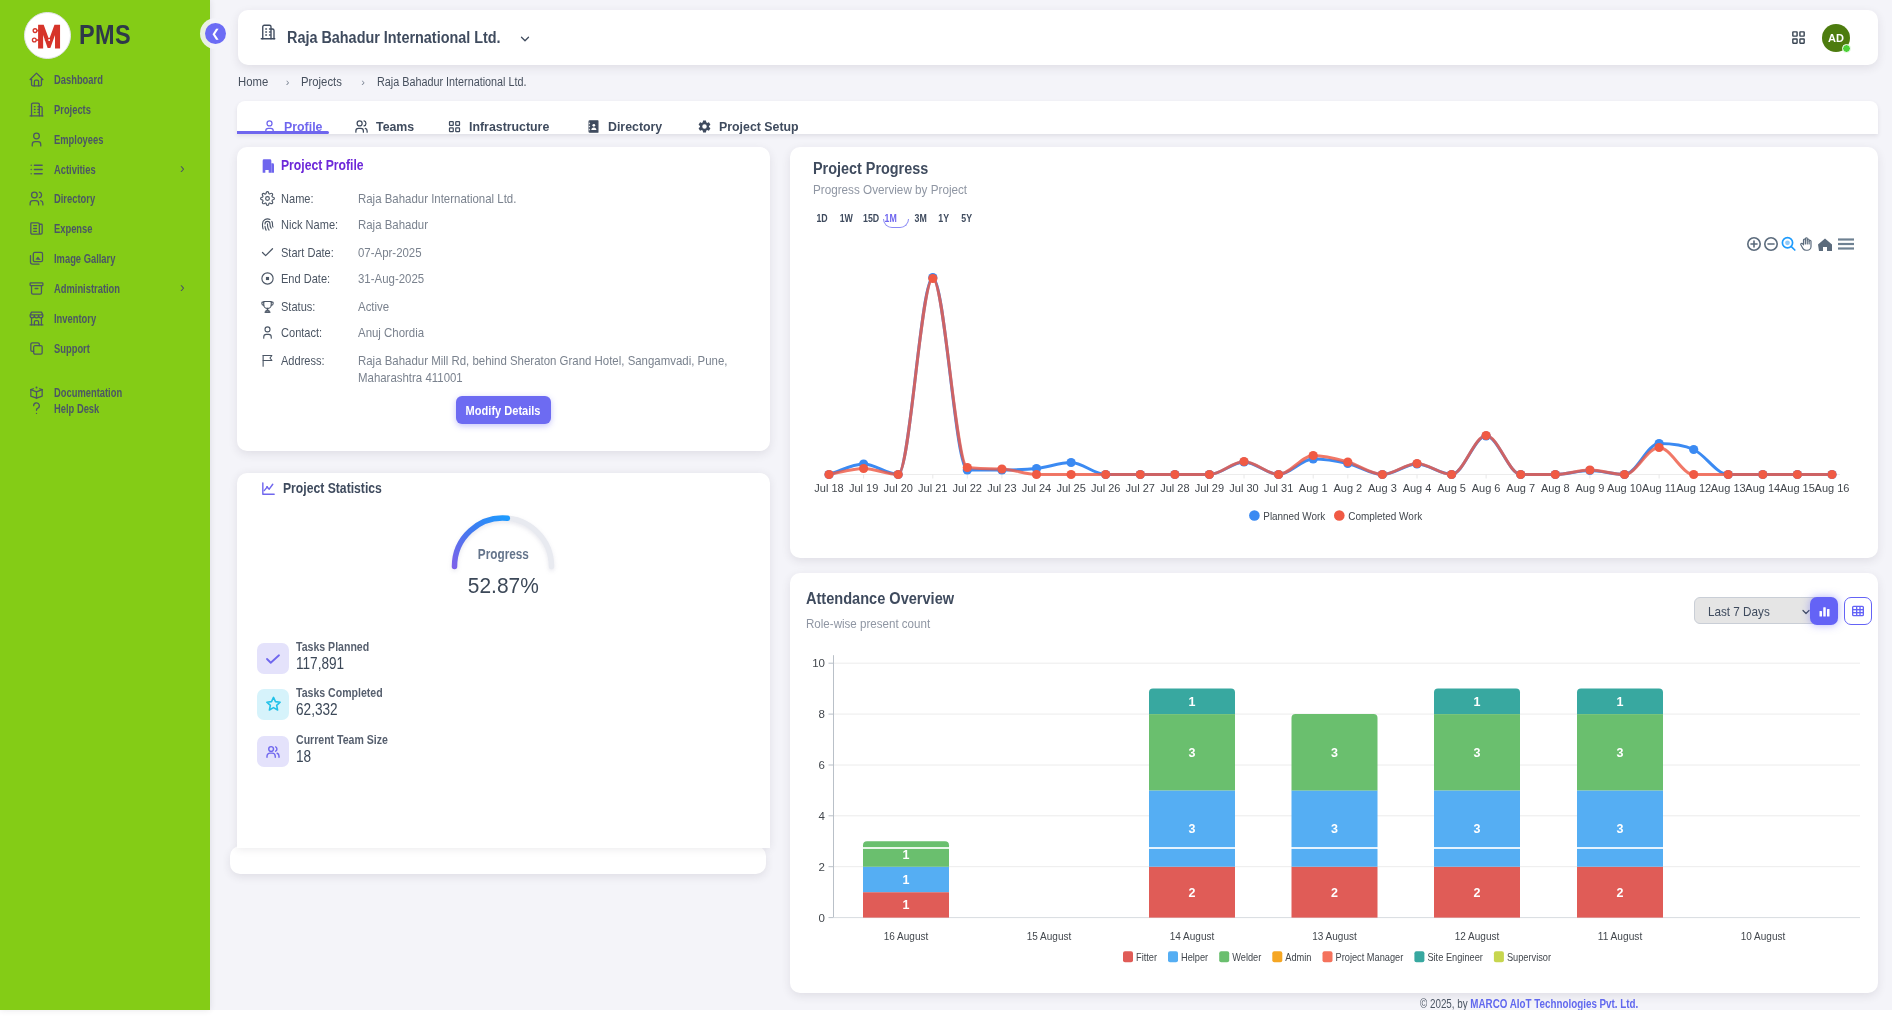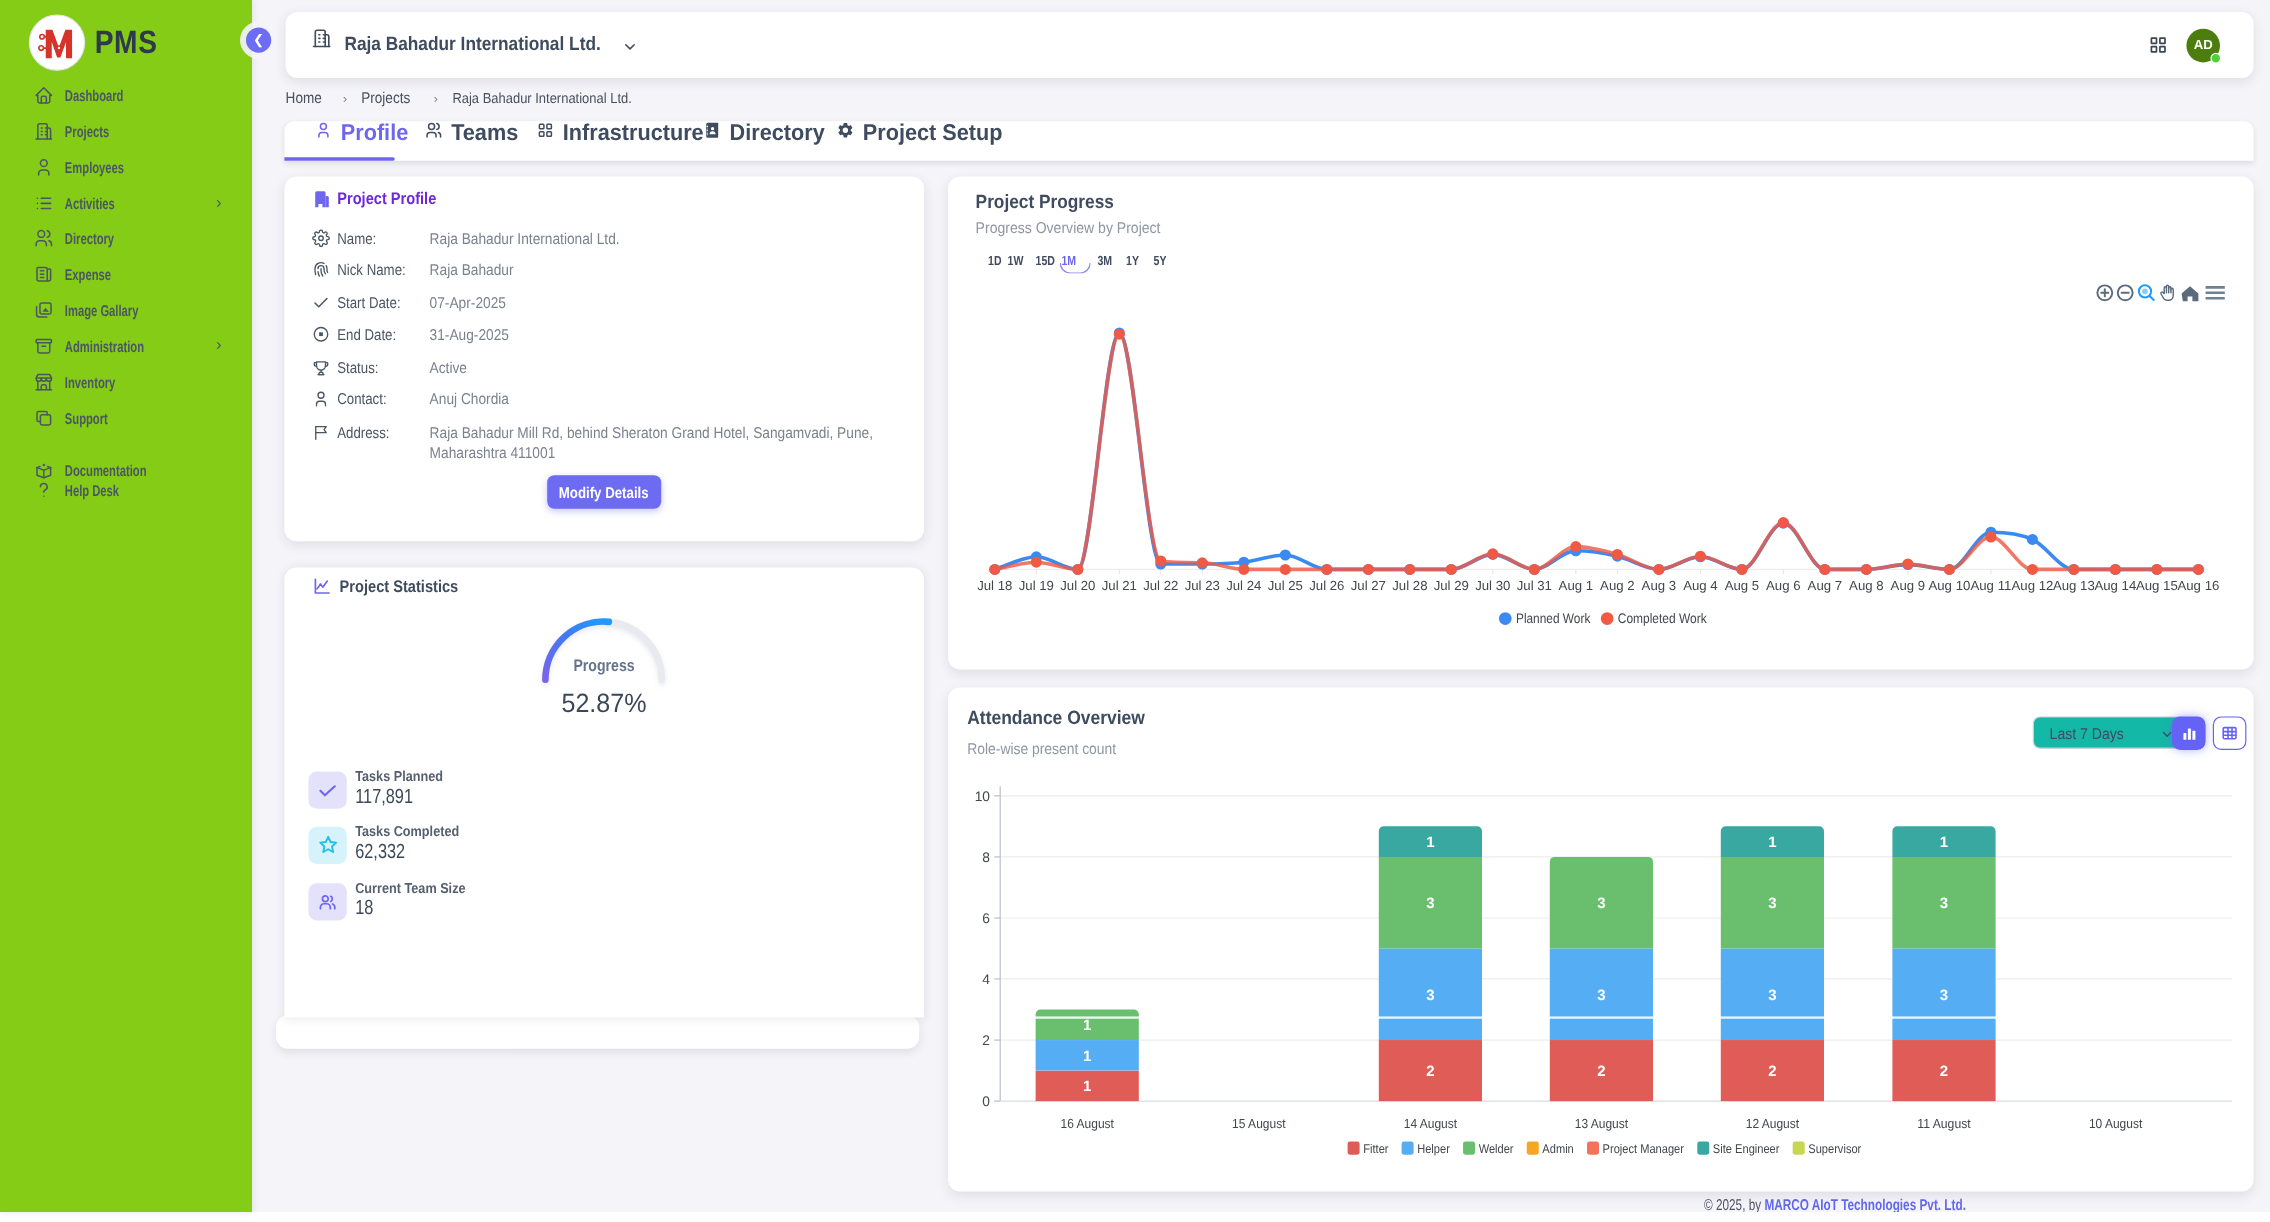--- a/index.html
+++ b/index.html
@@ -23,21 +23,21 @@
 .nav-arrow { position:absolute; color:#4b5665; font-size:14px; }
 .collapse-btn { position:absolute; left:205px; top:23px; width:21px; height:21px; border-radius:50%;
   background:#6c6cf5; color:#fff; z-index:6; display:flex; align-items:center; justify-content:center;
   font-size:11px; box-shadow:0 0 0 5px rgba(244,244,249,.9); }
 .topbar { left:238px; top:10px; width:1640px; height:55px; z-index:2; }
 .crumbs { position:absolute; left:238px; top:74px; font-size:13px; color:#47505e; }
 .crumbs .sep { color:#7c8594; margin-left:13px; margin-right:12px; font-size:11px; }
 .crumbs .last { font-size:12px; }
 .tabstrip { position:absolute; left:237px; top:101px; width:1641px; height:33px; background:#fff;
   border-radius:8px 8px 0 0; box-shadow:0 2px 4px rgba(47,43,61,.10); z-index:2; }
-.tab { position:absolute; top:0; height:33px; display:flex; align-items:flex-start; font-size:19px;
+.tab { position:absolute; top:0; height:33px; display:flex; align-items:flex-end; font-size:13px;
   font-weight:bold; color:#3f4b5e; }
 .tab svg { margin-right:7px; }
 .tab.active { color:#6f66ee; }
 .tab-underline { position:absolute; left:0; top:30px; width:92px; height:3px; background:#6f66ee;
   border-radius:0 2px 2px 0; }
 .footer { position:absolute; top:996px; left:1420px; font-size:13px; color:#4b5563; }
 .footer a { color:#6168ee; font-weight:bold; text-decoration:none; }
 .whitebottom { position:absolute; left:0; top:1010px; width:1892px; height:8px; background:#fff; }
 .statstrip { position:absolute; left:230px; top:846px; width:536px; height:28px; background:#fff;
   border-radius:10px; box-shadow:0 3px 8px rgba(47,43,61,.10); z-index:0; }
@@ -350,21 +350,21 @@
           <path d="M15.5 5.2a3.2 3.2 0 0 1 0 5.7"></path>
           <path d="M17.5 13.7a4 4 0 0 1 2.5 3.8V19"></path>
         </svg>
       </div>
 <div style="position:absolute;left:59px;top:260px;font-size:12px;font-weight:bold;color:#565f6e;"><span class="sx" style="transform:scaleX(.88)">Current Team Size</span></div>
 <div style="position:absolute;left:59px;top:274px;font-size:17px;color:#3c4858;"><span class="sx" style="transform:scaleX(.8)">18</span></div>
 </div>
 <div class="card" style="left:790px;top:147px;width:1088px;height:411px;">
 <div style="position:absolute;left:23px;top:13px;font-size:16px;font-weight:bold;color:#3f4b5e;"><span class="sx" style="transform:scaleX(.9)">Project Progress</span></div>
 <div style="position:absolute;left:23px;top:35px;font-size:13px;color:#8f96a3;"><span class="sx" style="transform:scaleX(.9)">Progress Overview by Project</span></div>
-<div style="position:absolute;left:18px;top:61px;width:28px;height:20px;color:#3f4b5e;font-size:11px;font-weight:bold;display:flex;align-items:center;justify-content:flex-end;">
+<div style="position:absolute;left:18px;top:61px;width:28px;height:20px;color:#3f4b5e;font-size:11px;font-weight:bold;display:flex;align-items:center;justify-content:center;">
         <span class="sxc" style="transform:scaleX(.8)">1D</span>
       </div>
 <div style="position:absolute;left:42px;top:61px;width:28px;height:20px;color:#3f4b5e;font-size:11px;font-weight:bold;display:flex;align-items:center;justify-content:center;">
         <span class="sxc" style="transform:scaleX(.8)">1W</span>
       </div>
 <div style="position:absolute;left:67px;top:61px;width:28px;height:20px;color:#3f4b5e;font-size:11px;font-weight:bold;display:flex;align-items:center;justify-content:center;">
         <span class="sxc" style="transform:scaleX(.8)">15D</span>
       </div>
 <div style="position:absolute;left:93px;top:61px;width:28px;height:20px;color:#6f66ee;font-size:11px;font-weight:bold;display:flex;align-items:center;justify-content:flex-start;">
         <span class="sxc" style="transform:scaleX(.8)">1M</span>
@@ -533,21 +533,21 @@
         <text x="1042.0" y="345" text-anchor="middle" font-size="11" fill="#42474d" font-family="Liberation Sans, sans-serif">Aug 16</text>
 <circle cx="464.4" cy="368.5" r="5.3" fill="#3b8af2"></circle>
 <text x="473.3" y="372.5" font-size="11.5" fill="#42474d" font-family="Liberation Sans, sans-serif" textLength="62" lengthAdjust="spacingAndGlyphs">Planned Work</text>
 <circle cx="549.3" cy="368.5" r="5.3" fill="#f05a44"></circle>
 <text x="558.2" y="372.5" font-size="11.5" fill="#42474d" font-family="Liberation Sans, sans-serif" textLength="74" lengthAdjust="spacingAndGlyphs">Completed Work</text>
 </svg>
 </div>
 <div class="card" style="left:790px;top:573px;width:1088px;height:420px;">
 <div style="position:absolute;left:16px;top:17px;font-size:16px;font-weight:bold;color:#3f4b5e;"><span class="sx" style="transform:scaleX(.91)">Attendance Overview</span></div>
 <div style="position:absolute;left:16px;top:43px;font-size:13px;color:#8f96a3;"><span class="sx" style="transform:scaleX(.89)">Role-wise present count</span></div>
-<div style="position:absolute;left:904px;top:24px;width:129px;height:27px;border:1px solid #c9ced6;border-radius:6px;background:#14b8a6;">
+<div style="position:absolute;left:904px;top:24px;width:129px;height:27px;border:1px solid #c9ced6;border-radius:6px;background:#e5e5e5;">
 <div style="position:absolute;left:13px;top:6px;font-size:13px;color:#3f4b5e;"><span class="sx" style="transform:scaleX(.9)">Last 7 Days</span></div>
 <svg style="position:absolute;right:10px;top:8px;" width="12" height="12" viewBox="0 0 24 24" fill="none" stroke="#3f4b5e" stroke-width="2.4" stroke-linecap="round" stroke-linejoin="round">
           <path d="M6 9l6 6 6-6"></path>
         </svg>
 </div>
 <div style="position:absolute;left:1020px;top:24px;width:28px;height:28px;border-radius:7px;background:#6463f6;display:flex;align-items:center;justify-content:center;box-shadow:0 0 8px rgba(100,99,246,.5);">
 <svg width="15" height="15" viewBox="0 0 24 24" fill="#fff">
           <rect x="4" y="11" width="4" height="9" rx="0.8"></rect>
           <rect x="10" y="5" width="4" height="15" rx="0.8"></rect>
           <rect x="16" y="8" width="4" height="12" rx="0.8"></rect>

